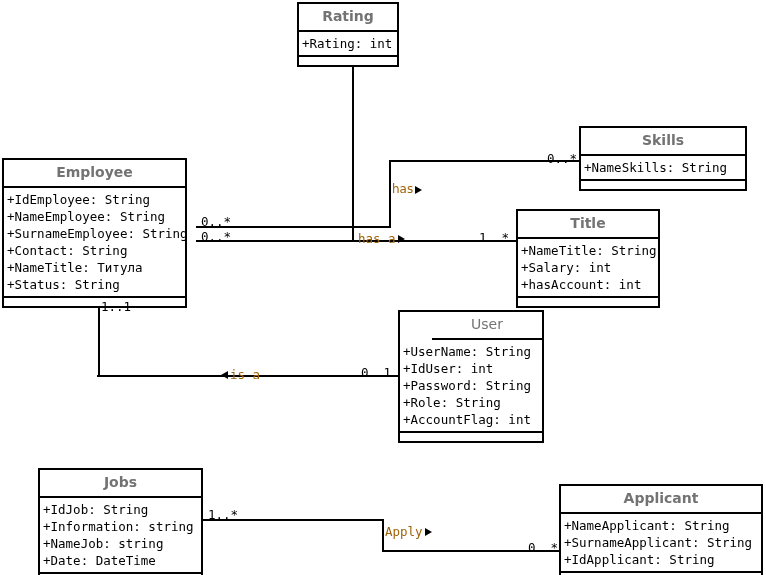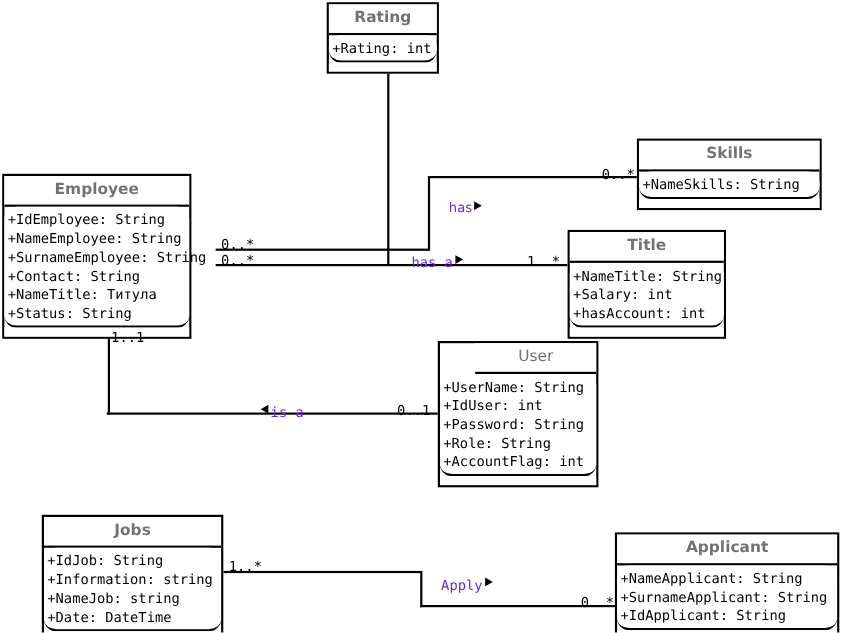--- a/index.html
+++ b/index.html
@@ -29,21 +29,20 @@
     color:#737373;
     border-bottom:2px solid #000;
     background:#fff;
     white-space:nowrap;
   }
   .uml-name.plain{font-weight:normal;font-size:14px;margin-left:32px;}
   .uml-attrs{
     padding:3px 2px 3px 3px;
     border-bottom:2px solid #000;
     background:#fff;
-    border-radius:11px;
   }
   .uml-attr{
     font-family:"DejaVu Sans Mono",monospace;
     font-size:12.5px;
     line-height:17px;
     white-space:nowrap;
     color:#000;
   }
   .uml-ops{
     height:8px;
@@ -63,27 +62,26 @@
     color:#000;
     white-space:nowrap;
     z-index:6;
     background:transparent;
   }
   .edge-label{
     position:absolute;
     font-family:"DejaVu Sans Mono",monospace;
     font-size:12.5px;
     line-height:13px;
-    color:#6d28d9;
+    color:#a16207;
     white-space:nowrap;
     z-index:6;
     display:flex;
-    align-items:flex-start;
+    align-items:center;
     gap:2px;
-    margin-left:16px;
   }
   .edge-label.sans{font-family:"DejaVu Sans",sans-serif;font-size:12px;}
   .tri-r{
     width:0;height:0;
     border-left:7px solid #000;
     border-top:4.5px solid transparent;
     border-bottom:4.5px solid transparent;
     display:inline-block;
   }
   .tri-l{
@@ -159,21 +157,21 @@
   </div>
 
   <div class="uml-class" style="left:579px;top:126px;width:168px;">
     <div class="uml-name">Skills</div>
     <div class="uml-attrs">
       <div class="uml-attr">+NameSkills: String</div>
     </div>
     <div class="uml-ops"></div>
   </div>
 
-  <div class="uml-class" style="left:2px;top:158px;width:172px;">
+  <div class="uml-class" style="left:2px;top:158px;width:185px;">
     <div class="uml-name">Employee</div>
     <div class="uml-attrs">
       <div class="uml-attr">+IdEmployee: String</div>
       <div class="uml-attr">+NameEmployee: String</div>
       <div class="uml-attr">+SurnameEmployee: String</div>
       <div class="uml-attr">+Contact: String</div>
       <div class="uml-attr">+NameTitle: Титула</div>
       <div class="uml-attr">+Status: String</div>
     </div>
     <div class="uml-ops"></div>

